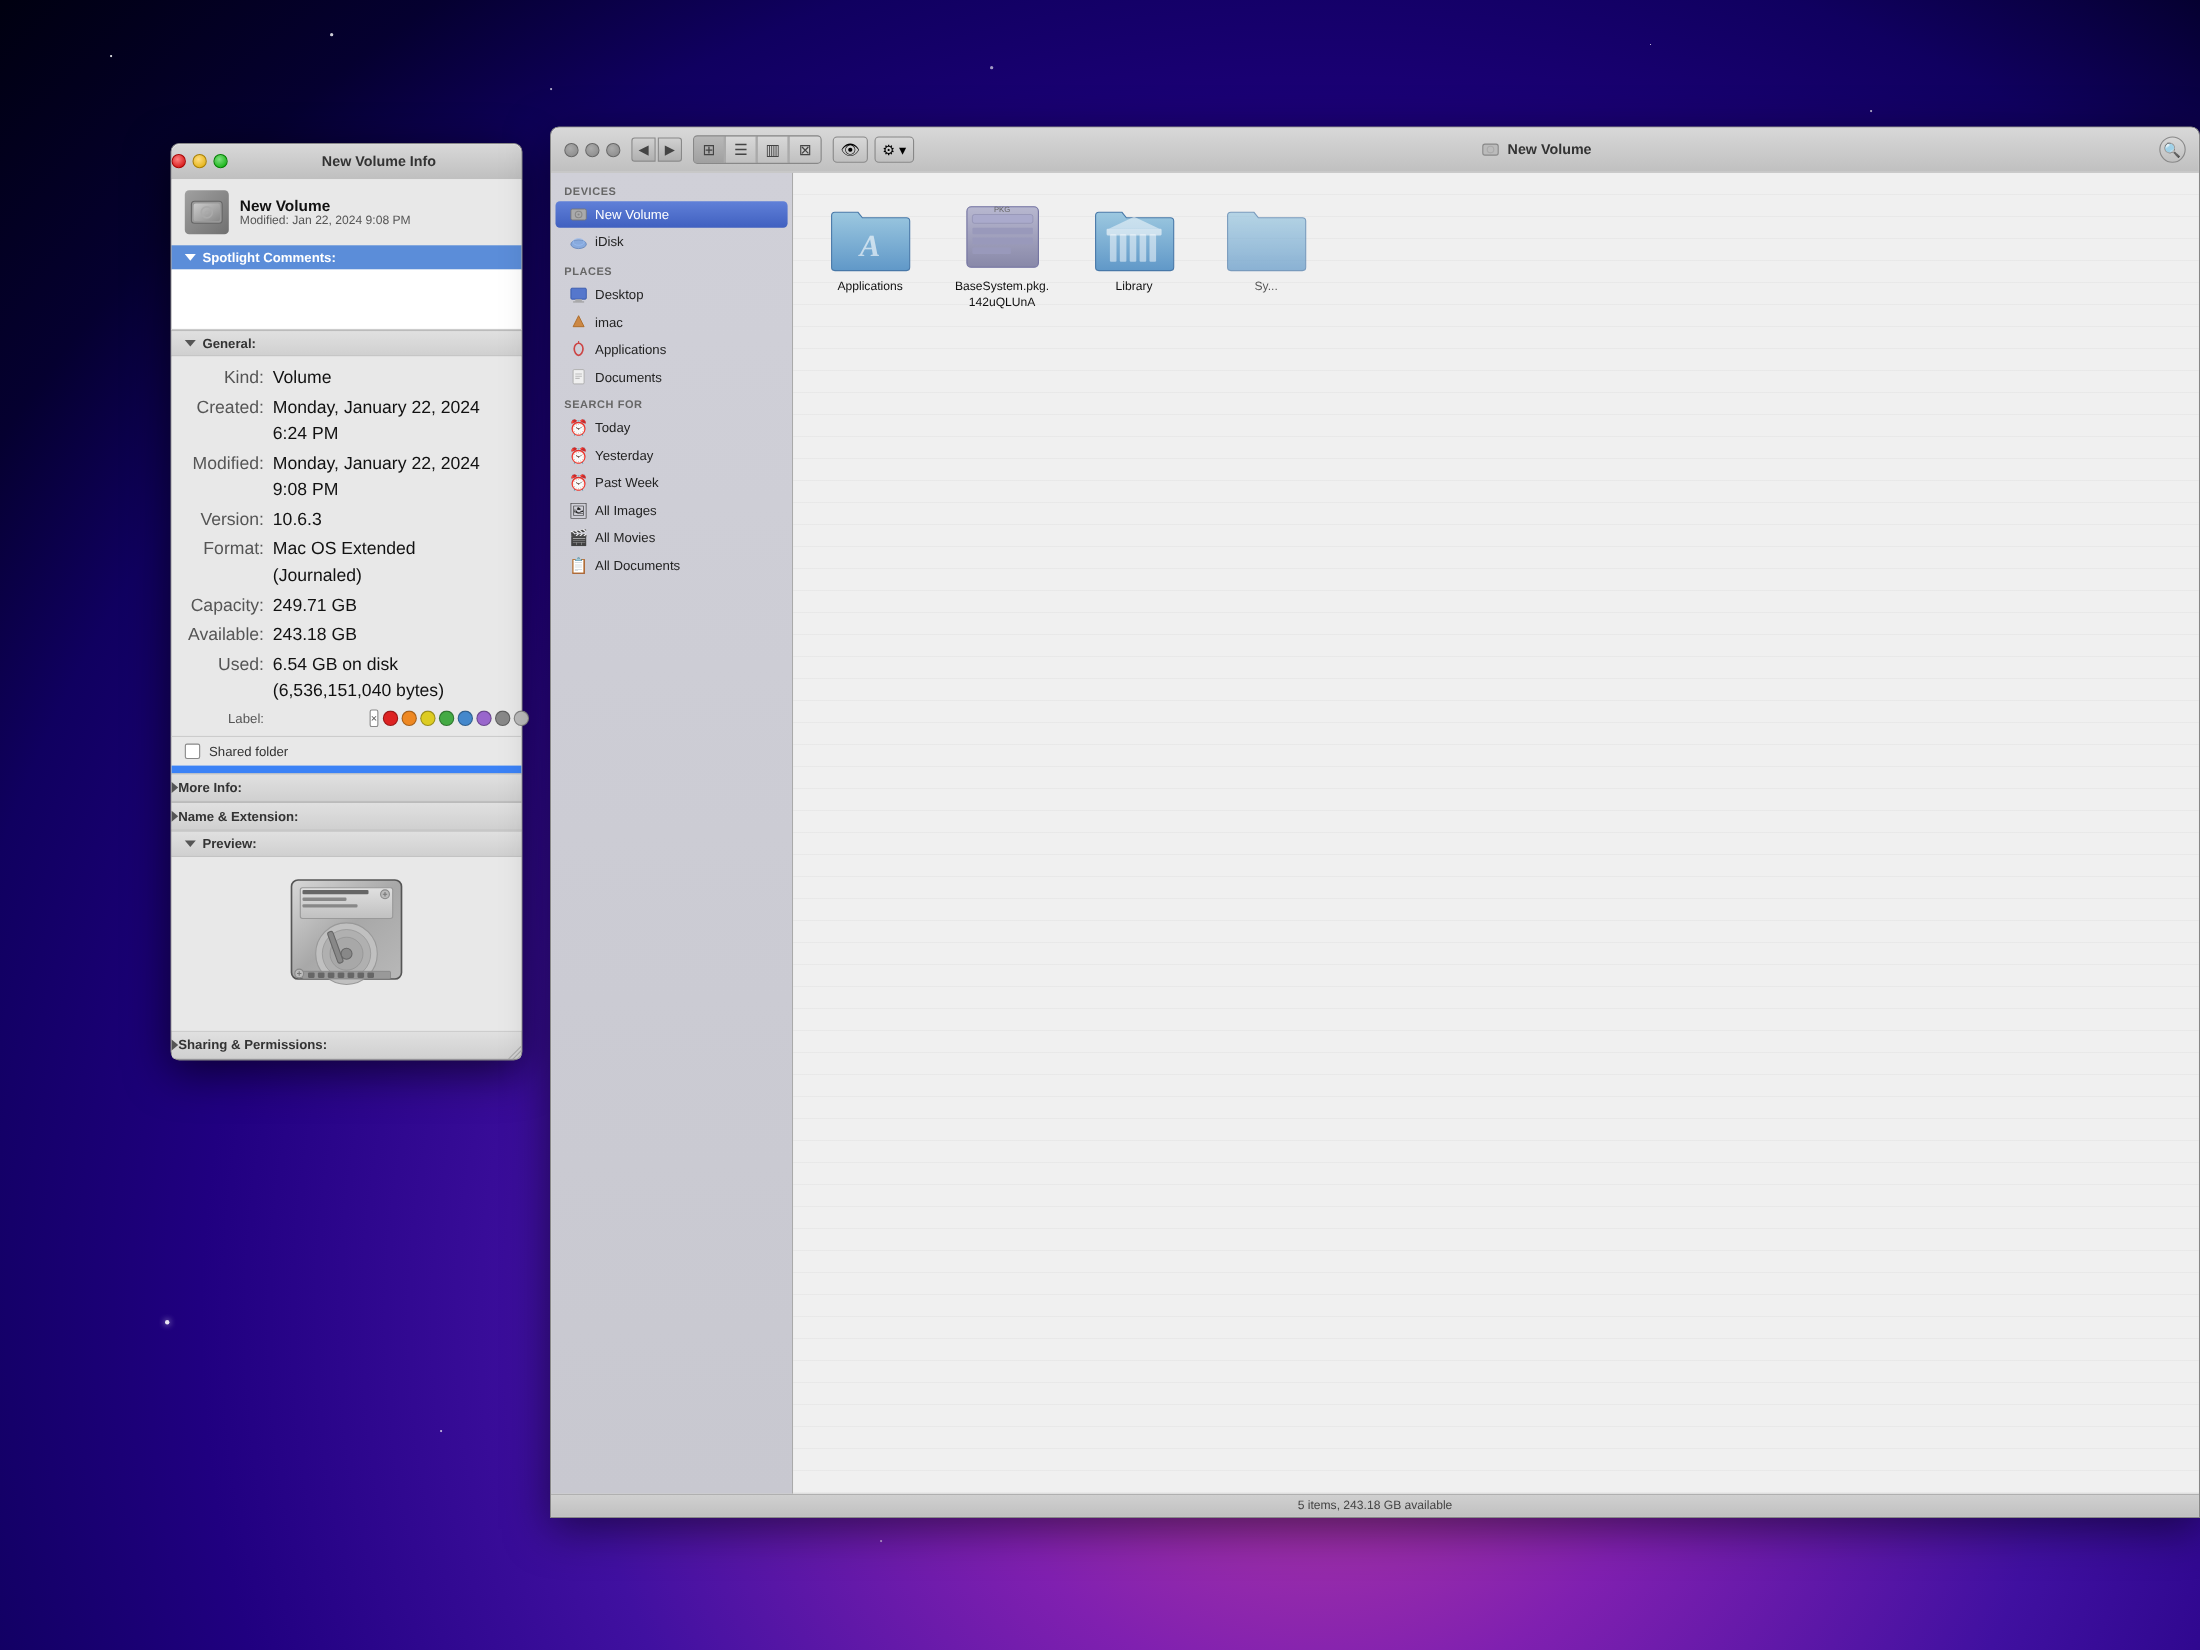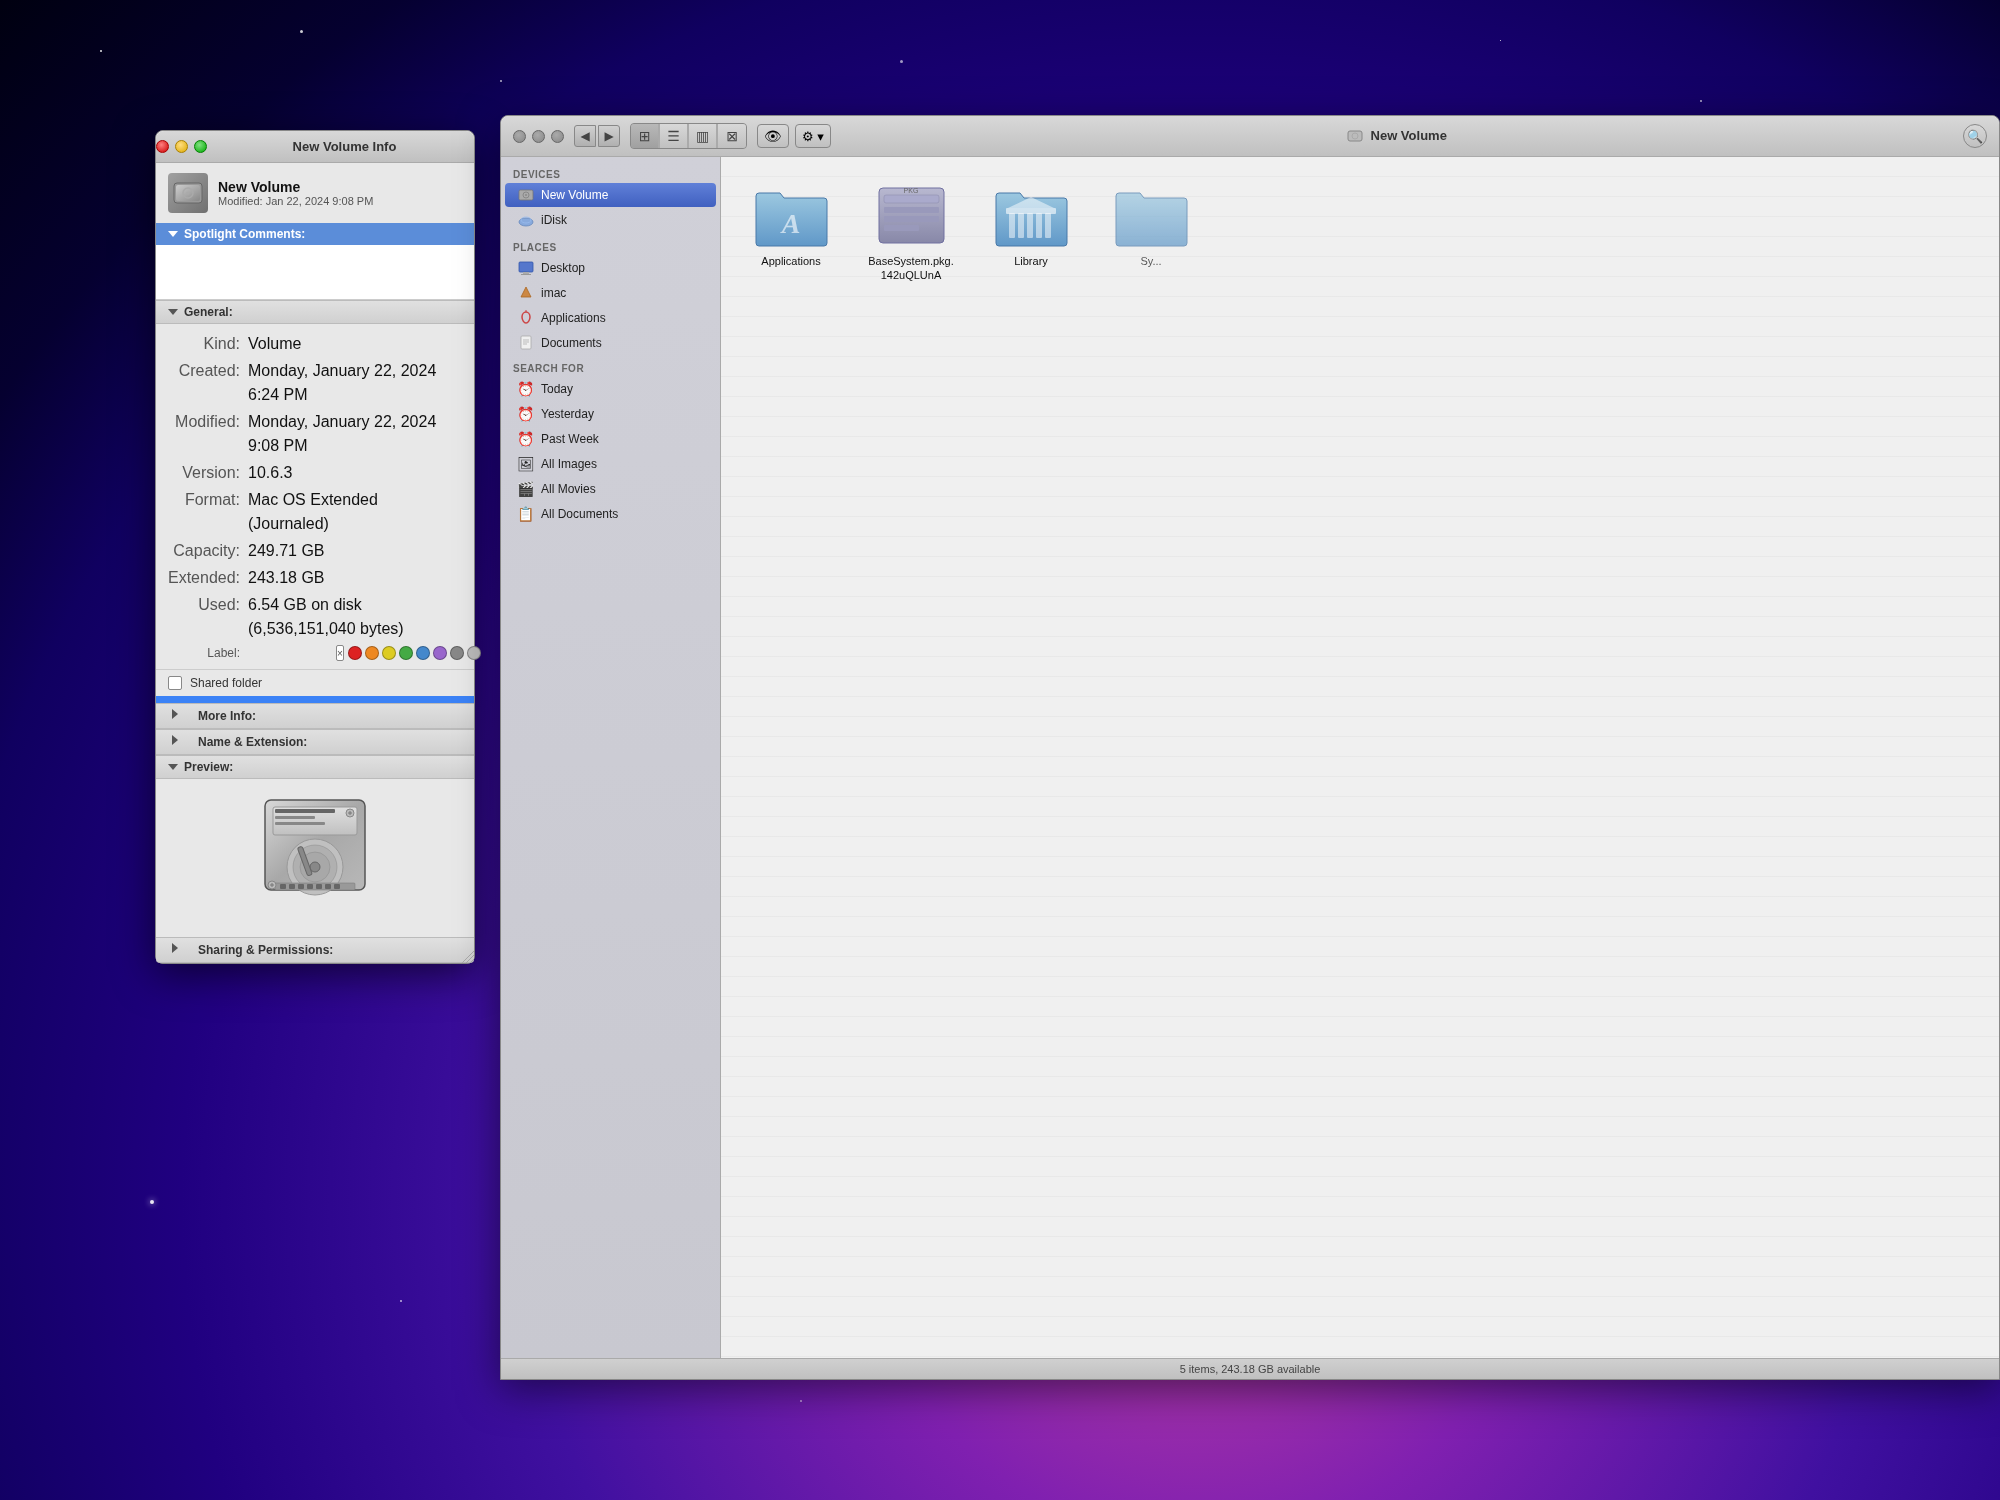--- a/index.html
+++ b/index.html
@@ -229,26 +229,27 @@
     .checkbox {
       width: 14px;
       height: 14px;
       border: 1px solid #888;
       background: white;
       border-radius: 2px;
     }
 
     .collapsible-row {
       background: linear-gradient(to bottom, #e0e0e0, #d0d0d0);
-      padding: 5px 16px;
+      padding: 5px 0;
       font-size: 12px;
       font-weight: bold;
       color: #333;
       display: flex;
-      gap: 20px;
+      align-items: center;
+      gap: 0;
       border-top: 1px solid #bbb;
       border-bottom: 1px solid #bbb;
       cursor: pointer;
     }
 
     .preview-section {
       background: #e8e8e8;
       padding: 6px 12px 12px;
       text-align: left;
     }
@@ -594,21 +595,21 @@
     </div>
     <div class="info-row">
       <span class="info-label">Format:</span>
       <span class="info-value">Mac OS Extended (Journaled)</span>
     </div>
     <div class="info-row">
       <span class="info-label">Capacity:</span>
       <span class="info-value">249.71 GB</span>
     </div>
     <div class="info-row">
-      <span class="info-label">Extended:</span>
+      <span class="info-label">Available:</span>
       <span class="info-value">243.18 GB</span>
     </div>
     <div class="info-row">
       <span class="info-label">Used:</span>
       <span class="info-value">6.54 GB on disk (6,536,151,040 bytes)</span>
     </div>
     <div class="label-row">
       <span class="info-label" style="margin-right:0">Label:</span>
       <div class="label-x">×</div>
       <div class="label-colors" id="label-colors-container">

